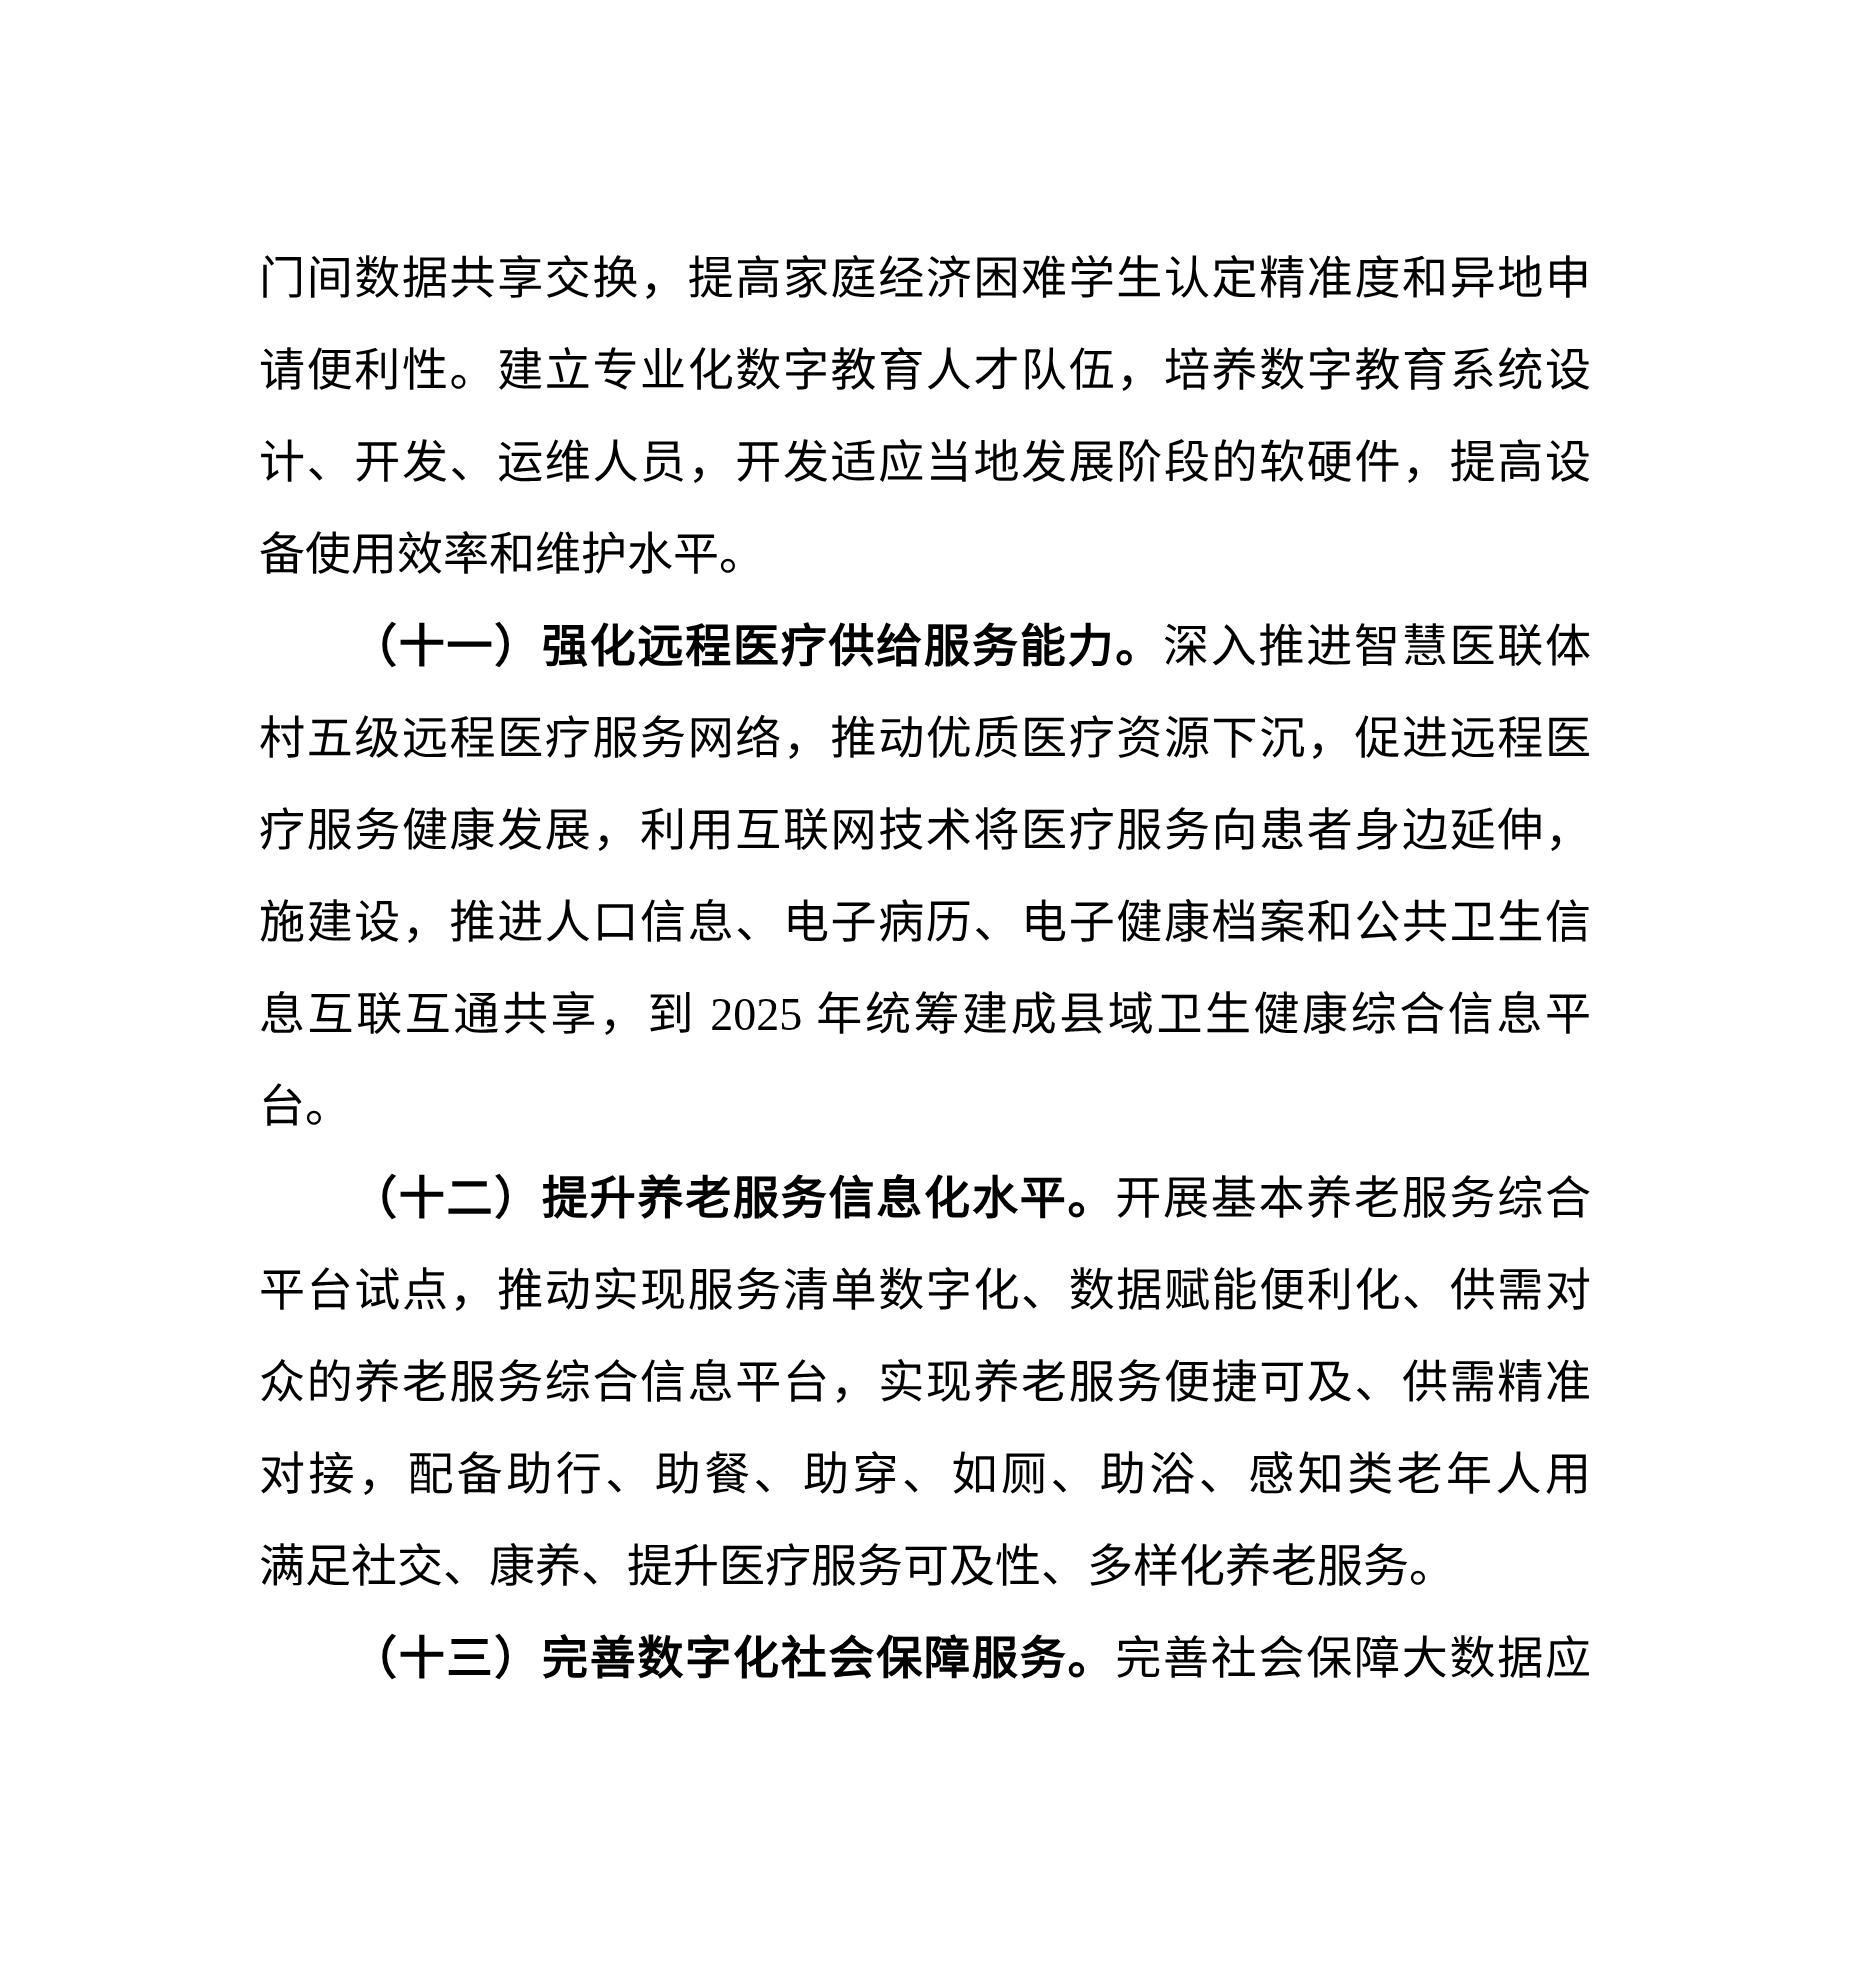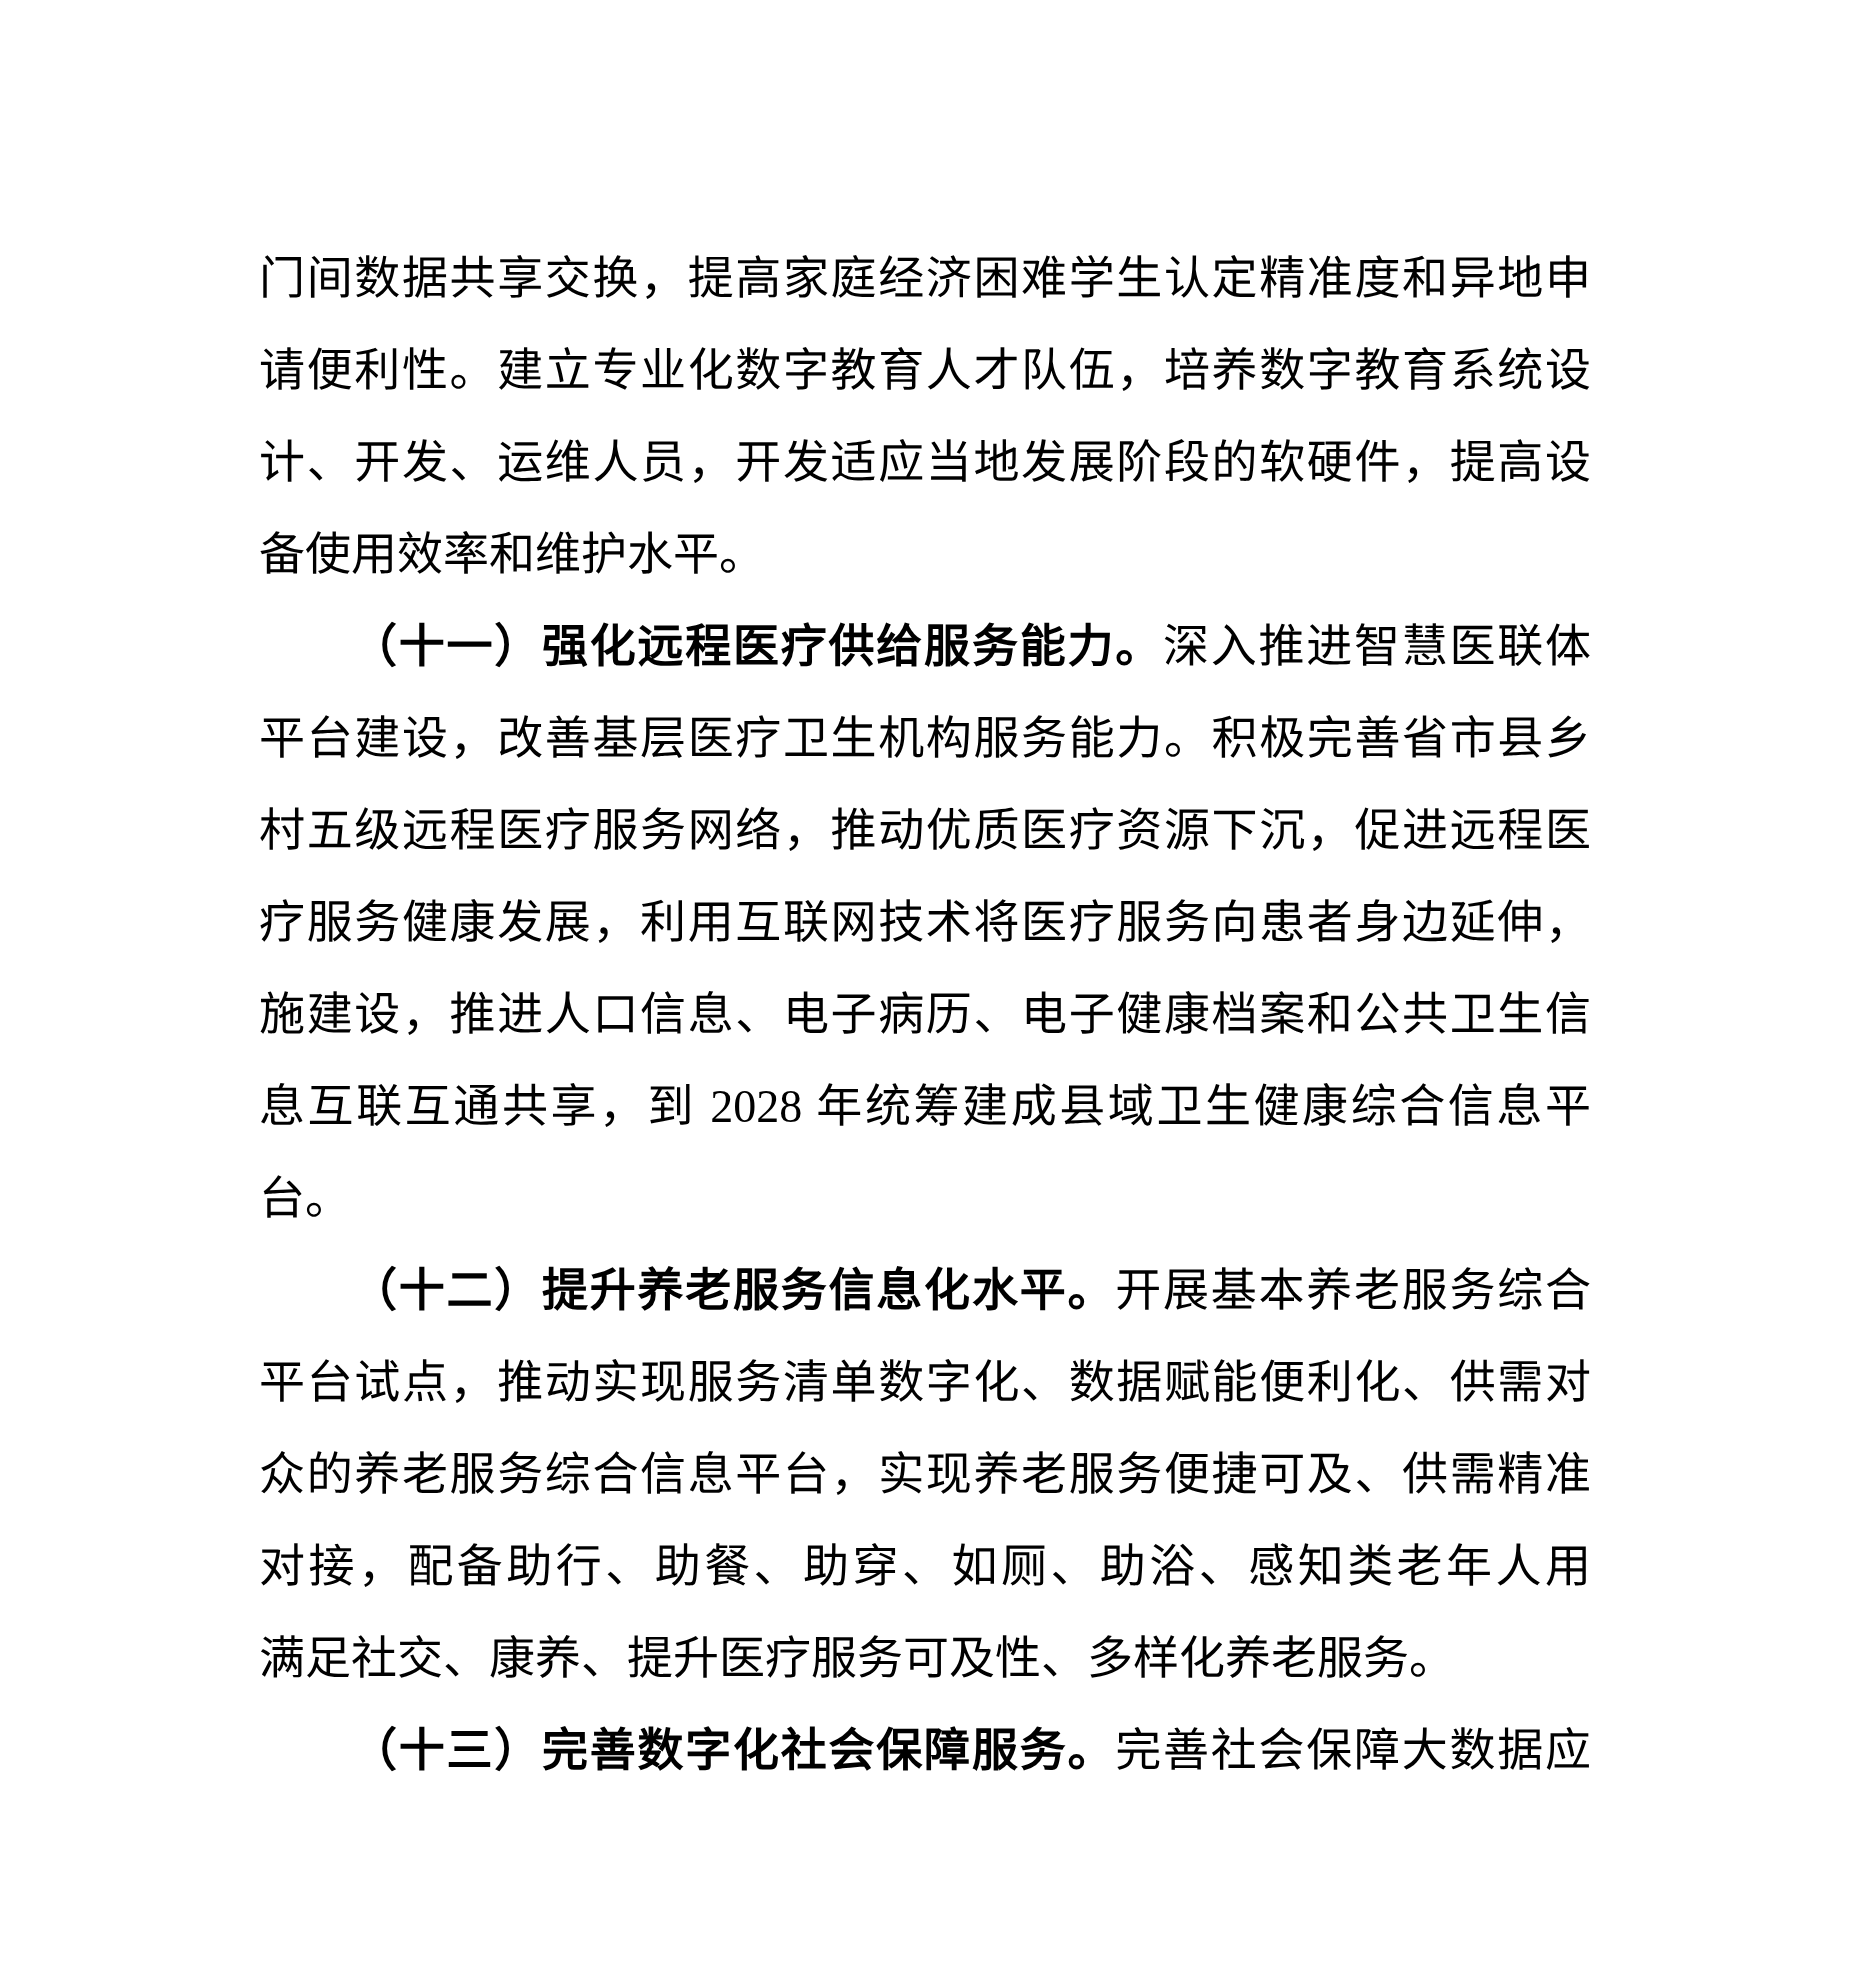--- a/index.html
+++ b/index.html
@@ -46,25 +46,24 @@
 
     <div class="para">
       <div class="line"><span class="run">门间数据共享交换，提高家庭经济困难学生认定精准度和异地申</span></div>
       <div class="line"><span class="run">请便利性。建立专业化数字教育人才队伍，培养数字教育系统设</span></div>
       <div class="line"><span class="run">计、开发、运维人员，开发适应当地发展阶段的软硬件，提高设</span></div>
       <div class="line last"><span class="run">备使用效率和维护水平。</span></div>
     </div>
 
     <div class="para">
       <div class="line indent"><span class="run bold">（十一）强化远程医疗供给服务能力。</span><span class="run">深入推进智慧医联体</span></div>
-      <div class="line"><span class="run">平台建设，改善基层医疗卫生机构服务能力。积极完善省市县乡</span></div>
       <div class="line"><span class="run">村五级远程医疗服务网络，推动优质医疗资源下沉，促进远程医</span></div>
       <div class="line"><span class="run">疗服务健康发展，利用互联网技术将医疗服务向患者身边延伸，</span></div>
       <div class="line"><span class="run">施建设，推进人口信息、电子病历、电子健康档案和公共卫生信</span></div>
-      <div class="line"><span class="run">息互联互通共享，到 2028 年统筹建成县域卫生健康综合信息平</span></div>
+      <div class="line"><span class="run">息互联互通共享，到 2025 年统筹建成县域卫生健康综合信息平</span></div>
       <div class="line last"><span class="run">台。</span></div>
     </div>
 
     <div class="para">
       <div class="line indent"><span class="run bold">（十二）提升养老服务信息化水平。</span><span class="run">开展基本养老服务综合</span></div>
       <div class="line"><span class="run">平台试点，推动实现服务清单数字化、数据赋能便利化、供需对</span></div>
       <div class="line"><span class="run">众的养老服务综合信息平台，实现养老服务便捷可及、供需精准</span></div>
       <div class="line"><span class="run">对接，配备助行、助餐、助穿、如厕、助浴、感知类老年人用品，</span></div>
       <div class="line last"><span class="run">满足社交、康养、提升医疗服务可及性、多样化养老服务。</span></div>
     </div>

